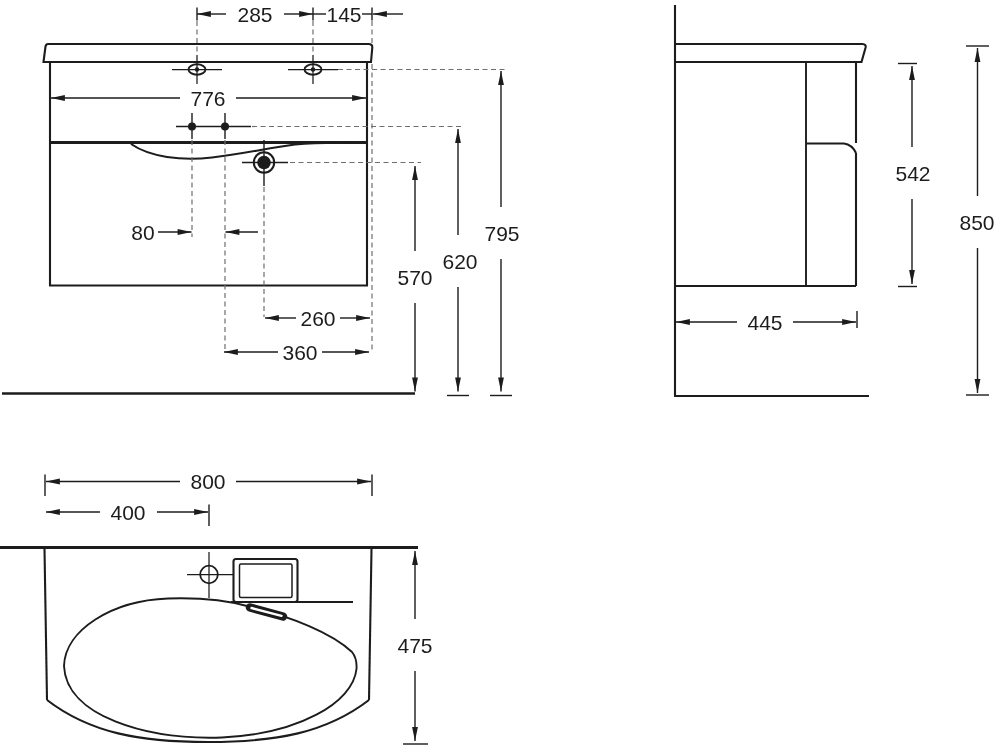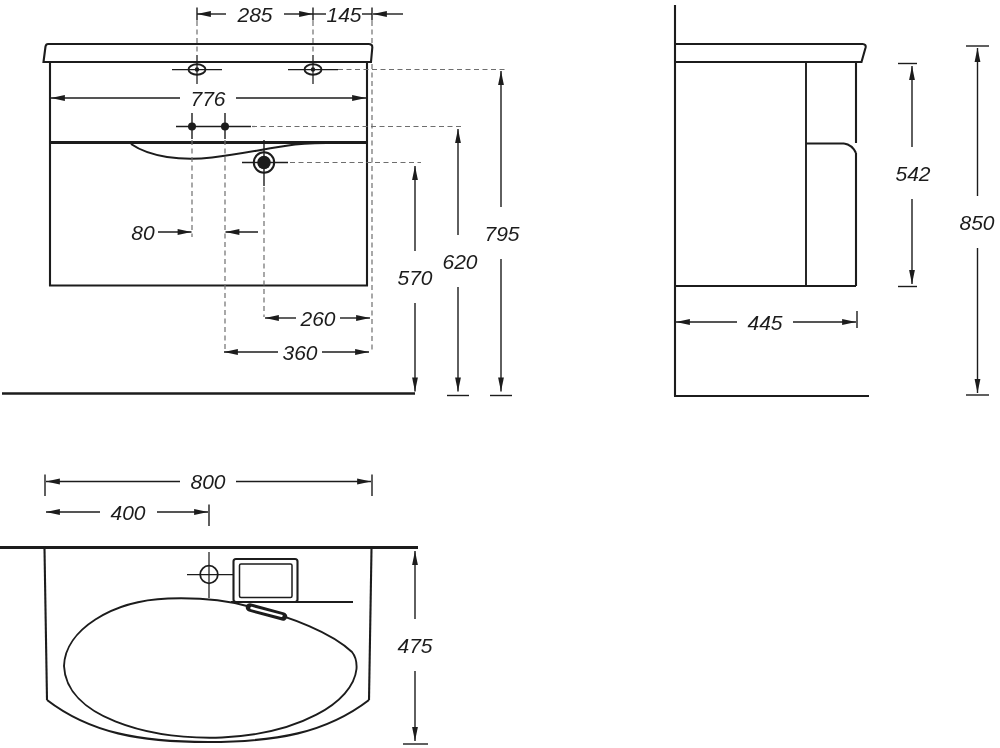--- a/index.html
+++ b/index.html
@@ -1,16 +1,16 @@
 <!DOCTYPE html>
 <html><head>
 <meta charset="utf-8">
 <style>
   html,body{margin:0;padding:0;background:#ffffff;}
-  .stage{width:1000px;height:748px;background:#ffffff;position:relative;font-style:italic;}
+  .stage{width:1000px;height:748px;background:#ffffff;position:relative;}
   svg{display:block;}
   .ink{stroke:#1c1c1c;fill:none;}
   .w1{stroke-width:1.4;}
   .w2{stroke-width:2.1;}
   .w3{stroke-width:3.2;}
   .thin{stroke-width:1.25;}
   .dash{stroke:#6e6e6e;stroke-width:1.2;stroke-dasharray:5 3.5;fill:none;}
   .fillb{fill:#1c1c1c;stroke:none;}
   .dim-text{font-family:"Liberation Sans",sans-serif;font-size:21px;fill:#1c1c1c;text-anchor:middle;}
 </style>

